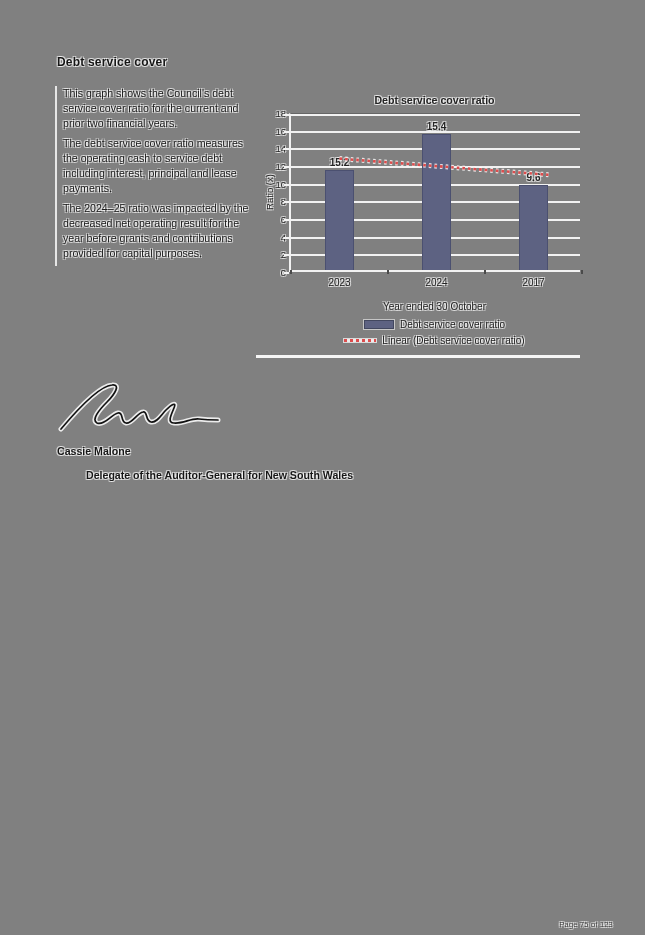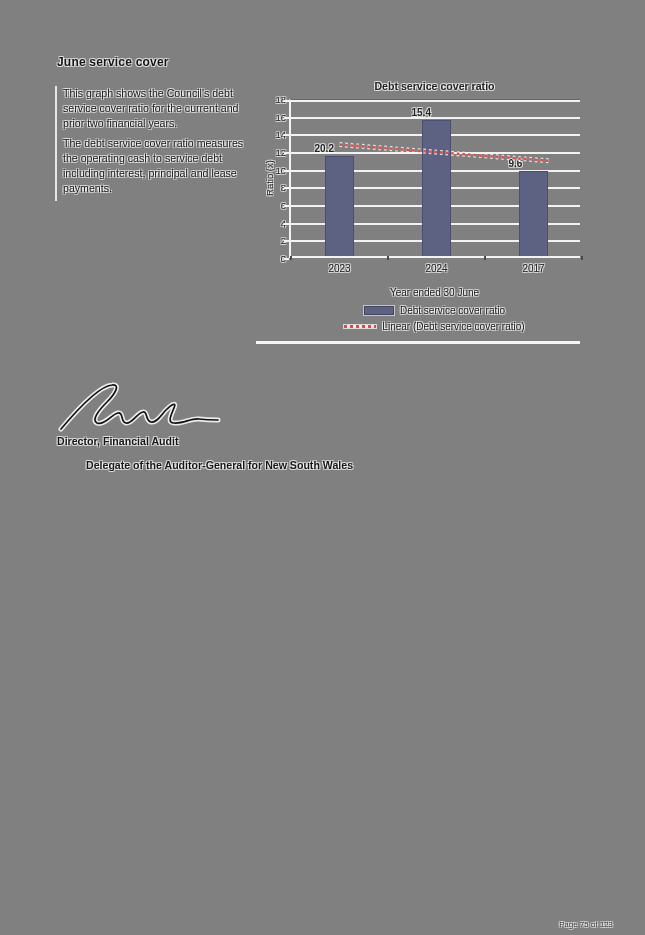--- a/index.html
+++ b/index.html
@@ -17,35 +17,35 @@
   .section-title {
     position:absolute; left:57px; top:55px;
     font-size:12px; font-weight:bold; letter-spacing:.2px; color:#161616;
   }
   .commentary {
     position:absolute; left:55px; top:86px; width:202px;
     border-left:2px solid rgba(255,255,255,.8); padding-left:6px;
   }
   .commentary p { font-size:10.6px; line-height:15px; margin-bottom:5px; color:#1c1c1c; }
 
-  .chart-block { position:absolute; left:256px; top:80px; width:324px; }
+  .chart-block { position:absolute; left:256px; top:94px; width:324px; }
   .chart-title { margin-left:33px; width:291px; text-align:center;
     font-size:10.6px; font-weight:bold; color:#242424; }
   .plot {
     position:relative; margin-left:33px; margin-top:7px; width:291px; height:159px;
     border-left:2px solid #f2f2f2; border-bottom:2px solid #f2f2f2; border-top:1px solid #666;
   }
   .gridline { position:absolute; left:0; right:0; height:2px; background:#f2f2f2; }
   .y-tick-label { position:absolute; left:-29px; width:24px; text-align:right;
     font-size:9.5px; color:#262626; }
   .y-tick { position:absolute; left:-7px; width:5px; height:2px; background:#f2f2f2; }
   .x-tick { position:absolute; top:100%; width:2px; height:4px; background:#4a4a4a; }
   .bar { position:absolute; bottom:0; width:29px; background:#5d6282;
     border:1px solid #4b5070; border-bottom:none; }
-  .bar-label { position:absolute; width:50px; text-align:left;
+  .bar-label { position:absolute; width:50px; text-align:center;
     font-size:10px; font-weight:bold; color:#242424; }
   .x-cat-label { position:absolute; top:calc(100% + 7px); width:60px; text-align:center;
     font-size:10px; color:#242424; }
   .y-axis-title { position:absolute; left:-55px; top:calc(50% - 7px); width:70px; height:14px;
     text-align:center; font-size:9.5px; color:#262626; transform:rotate(-90deg); }
   .trend-svg { position:absolute; left:0; top:0; width:291px; height:159px;
     overflow:visible; pointer-events:none; }
   .x-axis-title { margin-left:33px; width:291px; text-align:center;
     font-size:10px; margin-top:29px; color:#242424; }
   .legend { margin-left:33px; width:291px; margin-top:7px;
@@ -63,25 +63,26 @@
   .sig-name, .sig-title { font-size:10.6px; font-weight:bold; line-height:14px; color:#161616; }
   .sig-name { margin-top:10px; }
   .sig-delegate { margin-top:11px; font-size:10.6px; font-weight:bold; color:#161616;padding-left:29px; }
 
   .page-footer { position:absolute; right:32px; top:920px;
     font-size:7.5px; color:#454545; letter-spacing:.2px;margin-left:47px; }
 </style>
 </head>
 <body>
 
-<div class="section-title halo">June service cover</div>
+<div class="section-title halo">Debt service cover</div>
 
 <div class="commentary">
   <p class="halo">This graph shows the Council's debt service cover ratio for the current and prior two financial years.</p>
   <p class="halo">The debt service cover ratio measures the operating cash to service debt including interest, principal and lease payments.</p>
+  <p class="halo">The 2024–25 ratio was impacted by the decreased net operating result for the year before grants and contributions provided for capital purposes.</p>
 </div>
 
 <div class="chart-block">
   <div class="chart-title halo">Debt service cover ratio</div>
 
   <div class="plot" id="plot">
     <div class="y-axis-title halo">Ratio (x)</div>
   <div class="y-tick-label halo" style="top: 153px;">0</div>
       <div class="y-tick" style="top: 158px;"></div>
       <div class="gridline" style="top: 140.333px;"></div>
@@ -109,35 +110,35 @@
       <div class="y-tick-label halo" style="top: 11.6667px;">16</div>
       <div class="y-tick" style="top: 16.6667px;"></div>
       <div class="gridline" style="top: 0px;"></div>
       <div class="y-tick-label halo" style="top: -6px;">18</div>
       <div class="y-tick" style="top: 0px;"></div>
       <div class="x-tick" style="left: -1px;"></div>
       <div class="x-tick" style="left: 96px;"></div>
       <div class="x-tick" style="left: 193px;"></div>
       <div class="x-tick" style="left: 290px;"></div>
       <div class="bar" style="left: 34px; height: 99.8167px; background: rgb(93, 98, 130);"></div>
-      <div class="bar-label halo" style="left: 23.5px; bottom: 101.817px;">20.2</div>
+      <div class="bar-label halo" style="left: 23.5px; bottom: 101.817px;">15.2</div>
       <div class="x-cat-label halo" style="left: 18.5px;">2023</div>
       <div class="bar" style="left: 131px; height: 136.033px; background: rgb(93, 98, 130);"></div>
       <div class="bar-label halo" style="left: 120.5px; bottom: 138.033px;">15.4</div>
       <div class="x-cat-label halo" style="left: 115.5px; text-align: center;">2024</div>
       <div class="bar" style="left: 228px; height: 84.8px; background: rgb(93, 98, 130);"></div>
       <div class="bar-label halo" style="left: 217.5px; bottom: 86.8px;">9.6</div>
       <div class="x-cat-label halo" style="left: 212.5px;">2017</div>
       <svg class="trend-svg" viewBox="0 0 291 159">
         <line x1="48.5" y1="44.60833333333332" x2="257.5" y2="60.7860824742268" stroke="rgba(255,255,255,0.8)" stroke-width="5" stroke-dasharray="2.6 3"></line>
         <line x1="48.5" y1="44.60833333333332" x2="257.5" y2="60.7860824742268" stroke="#dd4c4c" stroke-width="2.6" stroke-dasharray="2.6 3"></line>
       </svg>
     </div>
 
-  <div class="x-axis-title halo">Year ended 30 June</div>
+  <div class="x-axis-title halo">Year ended 30 October</div>
 
   <div class="legend">
     <div class="legend-row">
       <span class="legend-swatch-bar"></span>
       <span class="halo">Debt service cover ratio</span>
     </div>
     <div class="legend-row">
       <span class="legend-swatch-line"></span>
       <span class="halo">Linear (Debt service cover ratio)</span>
     </div>
@@ -148,17 +149,17 @@
 
 <div class="signature-block">
   <svg class="sig-svg" viewBox="0 0 165 52">
     <path d="M4,47 C20,28 42,4 55,3 C64,2 58,12 50,20 C42,28 34,38 40,41 C47,44 55,32 61,31
              C67,30 63,40 69,41 C75,42 80,31 86,30 C91,29 88,39 94,40 C100,41 104,33 109,28
              C114,23 120,19 117,26 C114,33 110,41 117,41 C126,42 134,36 142,37 C150,38 156,38 161,38" fill="none" stroke="rgba(255,255,255,0.85)" stroke-width="5" stroke-linecap="round" stroke-linejoin="round"></path>
     <path d="M4,47 C20,28 42,4 55,3 C64,2 58,12 50,20 C42,28 34,38 40,41 C47,44 55,32 61,31
              C67,30 63,40 69,41 C75,42 80,31 86,30 C91,29 88,39 94,40 C100,41 104,33 109,28
              C114,23 120,19 117,26 C114,33 110,41 117,41 C126,42 134,36 142,37 C150,38 156,38 161,38" fill="none" stroke="#111" stroke-width="1.7" stroke-linecap="round" stroke-linejoin="round"></path>
   </svg>
-  <div class="sig-title halo">Director, Financial Audit</div>
+  <div class="sig-name halo">Cassie Malone</div>
   <div class="sig-delegate halo">Delegate of the Auditor-General for New South Wales</div>
 </div>
 
 <div class="page-footer halo">Page 75 of 123</div>
 
 </body></html>

